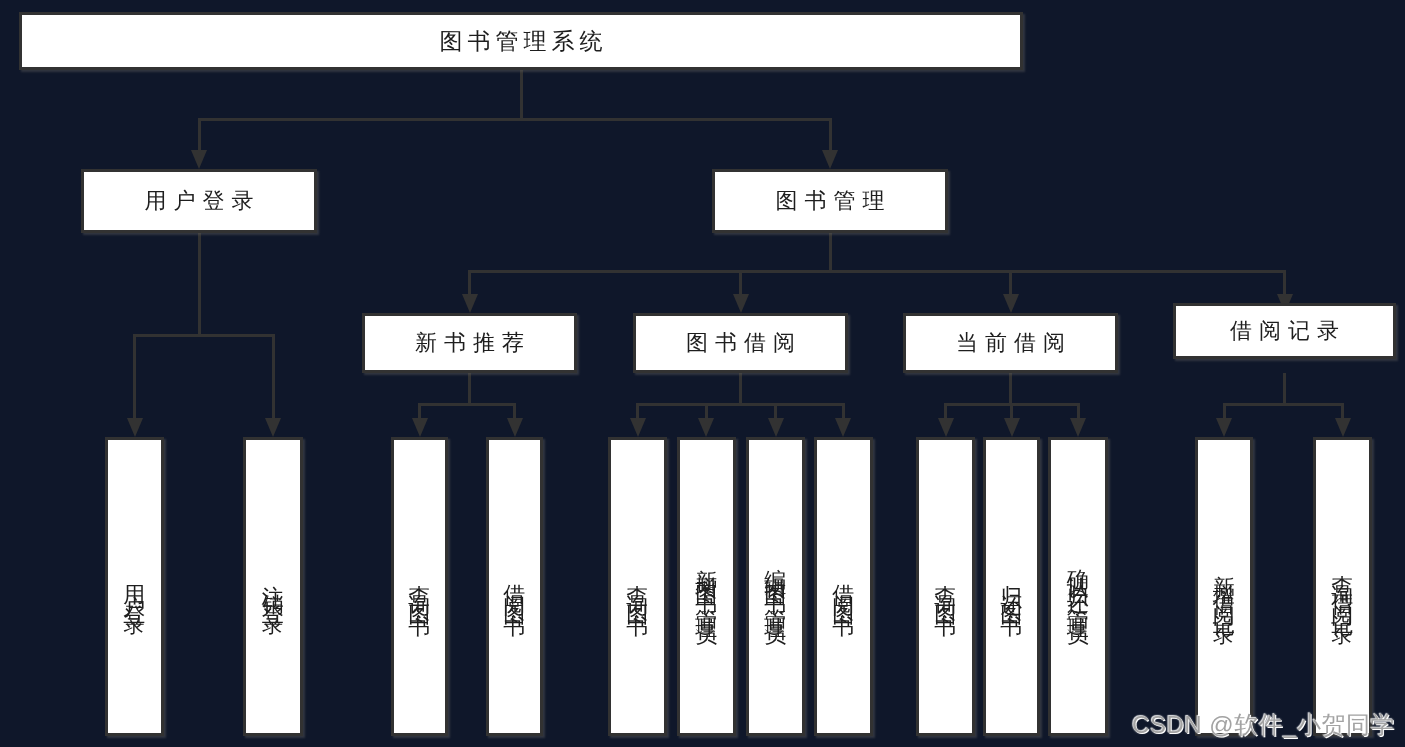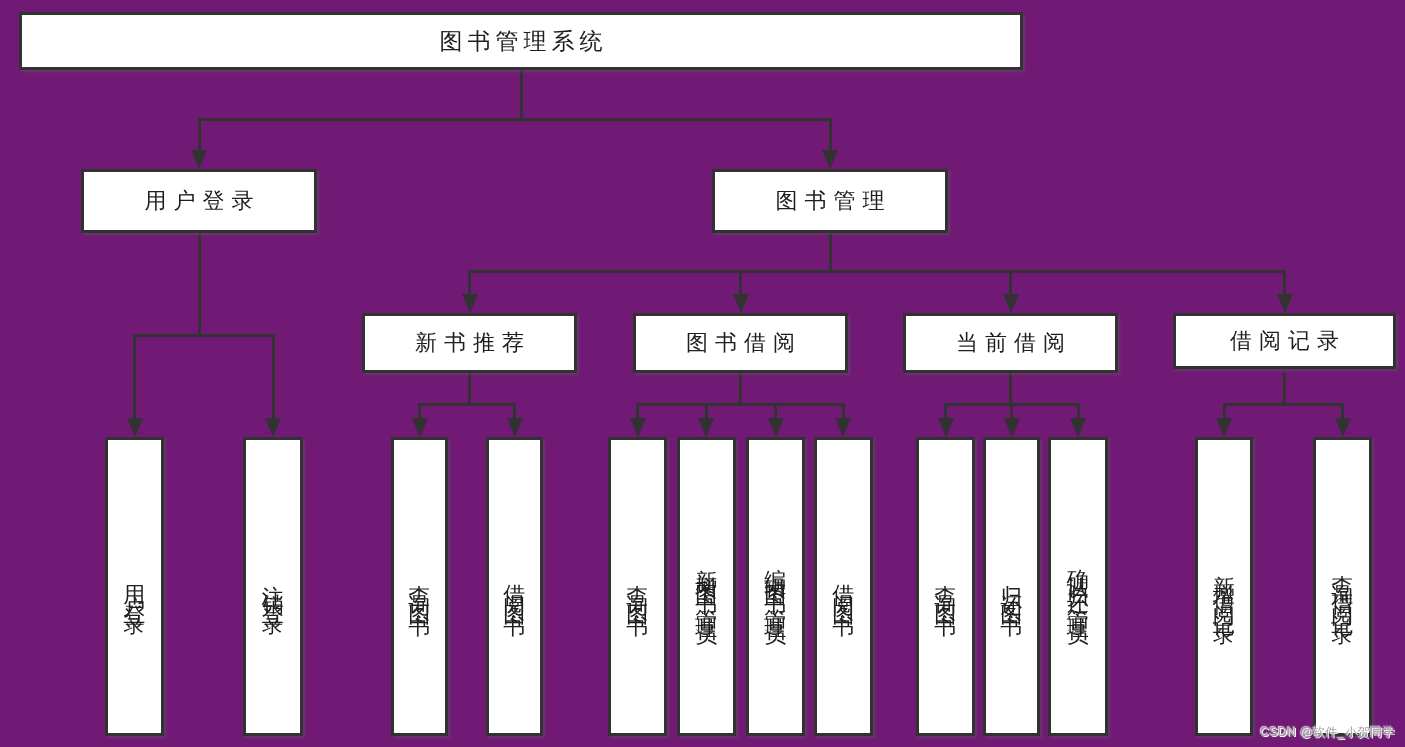--- a/index.html
+++ b/index.html
@@ -1,17 +1,17 @@
 <!DOCTYPE html>
 <html><head>
 <meta charset="utf-8">
 <style>
   html,body { margin:0; padding:0; background:#ffffff; }
   .stage {
-    position:relative; width:1405px; height:747px; background:#701a75; overflow:hidden;
+    position:relative; width:1405px; height:747px; background:#0f172a; overflow:hidden;
     font-family:"Liberation Sans","DejaVu Sans",sans-serif;
   }
   .box {
     position:absolute; box-sizing:border-box; background:#ffffff;
     border:3px solid #323232; color:#1e1e1e;
     display:flex; align-items:center; justify-content:center;
     box-shadow:2px 2px 2px rgba(90,90,90,0.45);
     z-index:2;
   }
   .box-h { font-size:22px; letter-spacing:7px; text-indent:7px; white-space:nowrap; }
@@ -23,21 +23,21 @@
   }
   .vtext-long { letter-spacing:8px; }
   .h,.v { position:absolute; background:#323232; z-index:1; }
   .arrow {
     position:absolute; width:0; height:0; z-index:1;
     border-left:8px solid transparent; border-right:8px solid transparent;
     border-top:19px solid #323232;
   }
   .watermark {
     position:absolute; right:10px; bottom:6px; z-index:6;
-    font-size:12px; letter-spacing:0.5px; color:#a3a3a3;
+    font-size:24px; letter-spacing:0.5px; color:#a3a3a3;
     text-shadow:1px 1px 0 #ffffff, -1px -1px 1px rgba(255,255,255,0.85), 0 0 2px rgba(255,255,255,0.9);
   }
 </style>
 </head>
 <body>
 
 <div class="stage">
 
   <div class="v" style="left:519.5px;top:70px;width:3px;height:50px"></div>
   <div class="h" style="left:197.5px;top:118px;width:634px;height:3px"></div>
@@ -99,21 +99,21 @@
   <div class="arrow" style="left:1334.5px;top:418px"></div>
 
   <div class="box box-h box-root" style="left:19px;top:12px;width:1004px;height:58px">图书管理系统</div>
 
   <div class="box box-h" style="left:81px;top:169px;width:236px;height:64px">用户登录</div>
   <div class="box box-h" style="left:712px;top:169px;width:236px;height:64px">图书管理</div>
 
   <div class="box box-h" style="left:362px;top:313px;width:215px;height:60px">新书推荐</div>
   <div class="box box-h" style="left:903px;top:313px;width:215px;height:60px">当前借阅</div>
   <div class="box box-h" style="left:633px;top:313px;width:215px;height:60px">图书借阅</div>
-  <div class="box box-h" style="left:1173px;top:313px;width:223px;height:56px">借阅记录</div>
+  <div class="box box-h" style="left:1173px;top:303px;width:223px;height:56px">借阅记录</div>
 
   <div class="box" style="left:105px;top:437px;width:59px;height:299px">
     <span class="vtext">用户登录</span>
   </div>
   <div class="box" style="left:243px;top:437px;width:60px;height:299px">
     <span class="vtext">注销登录</span>
   </div>
 
   <div class="box" style="left:391px;top:437px;width:57px;height:299px">
     <span class="vtext">查询图书</span>

